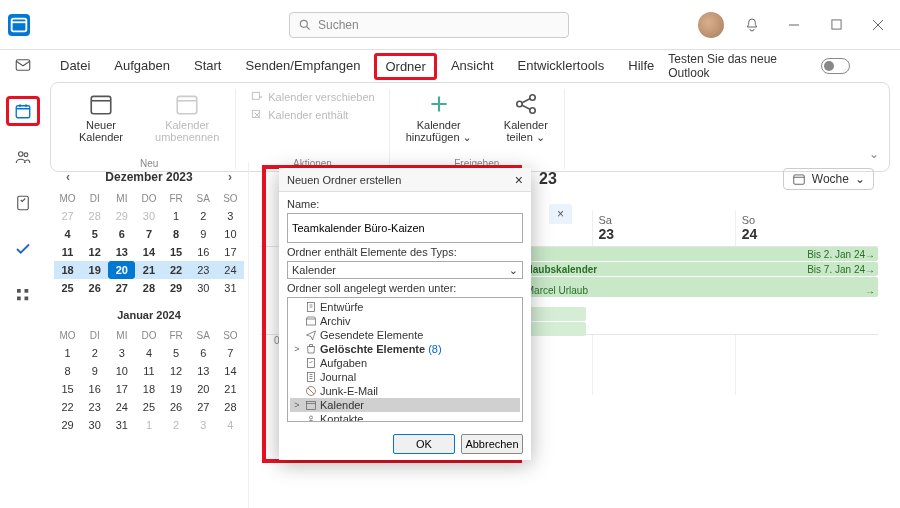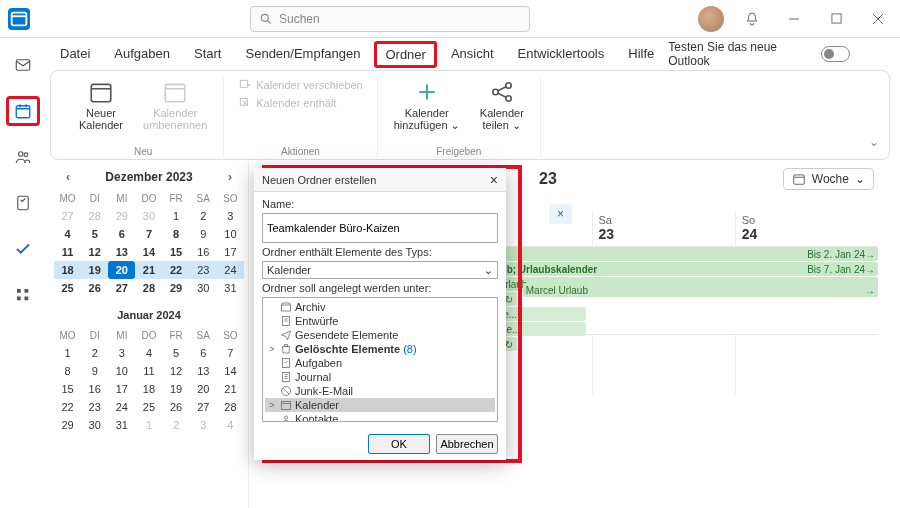--- a/index.html
+++ b/index.html
@@ -1,18 +1,18 @@
 <!DOCTYPE html>
 <html><head>
 <meta charset="utf-8">
 <style>
 * { box-sizing: border-box; margin: 0; padding: 0; font-family: 'Segoe UI', sans-serif; }
 body { background: #fff; width: 900px; height: 508px; overflow: hidden; position: relative; font-size: 12px; color: #333; }
 
-.titlebar { height: 38px; display: flex; align-items: center; padding: 0 8px; border-bottom: 1px solid #e0e0e0; }
+.titlebar { height: 50px; display: flex; align-items: center; padding: 0 8px; border-bottom: 1px solid #e0e0e0; gap: 39px; }
 .app-icon { width: 22px; height: 22px; background: #0078d4; border-radius: 4px; display: flex; align-items: center; justify-content: center; color: #fff; font-weight: bold; font-size: 13px; }
 .search-box { margin-left: 220px; width: 280px; height: 26px; border: 1px solid #ccc; border-radius: 4px; display: flex; align-items: center; padding: 0 8px; color: #888; background: #fafafa; }
 .search-box svg { width: 14px; height: 14px; margin-right: 6px; }
 .titlebar-right { margin-left: auto; display: flex; align-items: center; gap: 14px; }
 .avatar { width: 26px; height: 26px; border-radius: 50%; background: radial-gradient(circle at 40% 40%, #d9b08c, #a87c5f); }
 .win-btn { width: 28px; height: 28px; display: flex; align-items: center; justify-content: center; color: #666; }
 
 .menubar { height: 32px; display: flex; align-items: center; padding: 0 50px 0 50px; gap: 4px; font-size: 13px; }
 .menu-item { padding: 5px 10px; cursor: pointer; border-radius: 3px; }
 .menu-item.highlighted { border: 3px solid #e81123; padding: 3px 8px; }
@@ -27,21 +27,21 @@
 .rail-icon.active { color: #0078d4; }
 
 .ribbon { margin-left: 50px; margin-right: 10px; height: 90px; border: 1px solid #ddd; border-radius: 8px; display: flex; padding: 6px 12px 2px; position: relative; }
 .ribbon-group { display: flex; flex-direction: column; align-items: center; padding: 0 10px; border-right: 1px solid #eee; }
 .ribbon-group:last-of-type { border-right: none; }
 .ribbon-btn-large { display: flex; flex-direction: column; align-items: center; gap: 2px; padding: 2px 6px; font-size: 11px; text-align: center; line-height: 1.1; }
 .ribbon-btn-large svg { width: 26px; height: 26px; }
 .ribbon-btn-small { display: flex; align-items: center; gap: 4px; font-size: 11px; padding: 1px 4px; color: #666; }
 .ribbon-btn-small svg { width: 14px; height: 14px; }
 .ribbon-group-label { font-size: 10px; color: #888; margin-top: auto; padding-top: 2px; }
-.ribbon-row { display: flex; gap: 8px; align-items: center; }
+.ribbon-row { display: flex; gap: 20px; align-items: center; }
 .ribbon-col { display: flex; flex-direction: column; gap: 2px; }
 .ribbon-chevron { position: absolute; right: 10px; bottom: 10px; color: #888; }
 
 .content { position: absolute; left: 50px; right: 10px; top: 162px; bottom: 0; display: flex; }
 
 .sidebar { width: 198px; padding: 8px 4px; }
 .month-nav { display: flex; align-items: center; justify-content: center; gap: 20px; font-weight: 600; font-size: 12px; margin-bottom: 6px; }
 .month-nav .chev { font-size: 12px; color: #666; padding: 0 6px; }
 .month-nav .chev:first-child { margin-right: auto; margin-left: 6px; }
 .month-nav .chev:last-child { margin-left: auto; margin-right: 6px; }
@@ -71,21 +71,21 @@
 .event .arrow { margin-left: auto; font-size: 10px; }
 .cal-timegrid { display: flex; height: 60px; }
 .cal-timelabel { width: 44px; text-align: right; padding-right: 6px; font-size: 10px; color: #888; }
 .cal-slot { flex: 1; border-left: 1px solid #eee; }
 .cal-slot.today { border-left: 2px solid #0078d4; }
 
 .tab-close { position: absolute; left: 300px; top: 42px; background: #eaf3fd; padding: 3px 8px; border-radius: 3px 3px 0 0; font-size: 12px; color: #555; }
 
 
 .dialog-hl { position: absolute; left: 262px; top: 165px; width: 260px; height: 298px; border: 4px solid #e81123; z-index: 5; pointer-events: none; }
-.dialog { position: absolute; left: 254px; top: 168px; width: 252px; height: 292px; background: #fff; z-index: 10; box-shadow: 0 4px 20px rgba(0,0,0,.3); display: flex; flex-direction: column; font-size: 11px; }
+.dialog { position: absolute; left: 279px; top: 168px; width: 252px; height: 292px; background: #fff; z-index: 10; box-shadow: 0 4px 20px rgba(0,0,0,.3); display: flex; flex-direction: column; font-size: 11px; }
 .dlg-title { height: 24px; display: flex; align-items: center; padding: 0 8px; border-bottom: 1px solid #ddd; background: #f7f7f7; }
 .dlg-close { margin-left: auto; font-size: 14px; }
 .dlg-body { padding: 6px 8px; flex: 1; display: flex; flex-direction: column; gap: 3px; overflow: hidden; }
 .dlg-label { font-size: 11px; }
 .dlg-input { width: 100%; height: 30px; border: 1px solid #aaa; padding: 0 4px; font-size: 11px; }
 .dlg-select { width: 100%; height: 18px; border: 1px solid #aaa; padding: 0 4px; font-size: 11px; background: #fff; display: flex; align-items: center; justify-content: space-between; }
 .dlg-tree { flex: 1; border: 1px solid #aaa; overflow: auto; padding: 2px; }
 .tree-item { display: flex; align-items: center; gap: 3px; padding: 0 2px; font-size: 11px; line-height: 14px; }
 .tree-item svg { width: 12px; height: 12px; flex-shrink: 0; }
 .tree-item .exp { width: 10px; text-align: center; color: #666; font-size: 9px; }
@@ -472,32 +472,32 @@
     <div class="dlg-label">Ordner enthält Elemente des Typs:</div>
     <div class="dlg-select">
         <span>Kalender</span>
         <span>⌄</span>
       </div>
     <div class="dlg-label">Ordner soll angelegt werden unter:</div>
     <div class="dlg-tree" id="dlg-tree">
         <div class="tree-item">
           <span class="exp"></span>
           <svg viewBox="0 0 24 24" fill="none" stroke="#666" stroke-width="1.5">
+            <rect x="5" y="3" width="14" height="18"></rect>
+            <path d="M9 8h6M9 12h6"></path>
+          </svg>
+          <span>Entwürfe</span>
+        </div>
+        <div class="tree-item">
+          <span class="exp"></span>
+          <svg viewBox="0 0 24 24" fill="none" stroke="#666" stroke-width="1.5">
             <rect x="3" y="8" width="18" height="12"></rect>
             <path d="M3 8l2-4h14l2 4"></path>
           </svg>
           <span>Archiv</span>
-        </div>
-        <div class="tree-item">
-          <span class="exp"></span>
-          <svg viewBox="0 0 24 24" fill="none" stroke="#666" stroke-width="1.5">
-            <rect x="5" y="3" width="14" height="18"></rect>
-            <path d="M9 8h6M9 12h6"></path>
-          </svg>
-          <span>Entwürfe</span>
         </div>
         <div class="tree-item">
           <span class="exp"></span>
           <svg viewBox="0 0 24 24" fill="none" stroke="#666" stroke-width="1.5">
             <path d="M3 12l18-8-6 18-3-7z"></path>
           </svg>
           <span>Gesendete Elemente</span>
         </div>
         <div class="tree-item">
           <span class="exp">&gt;</span>

